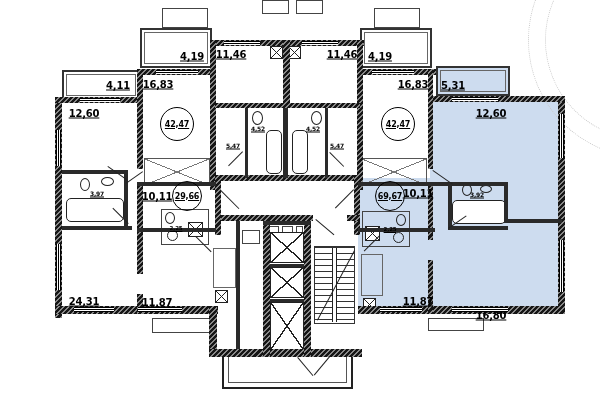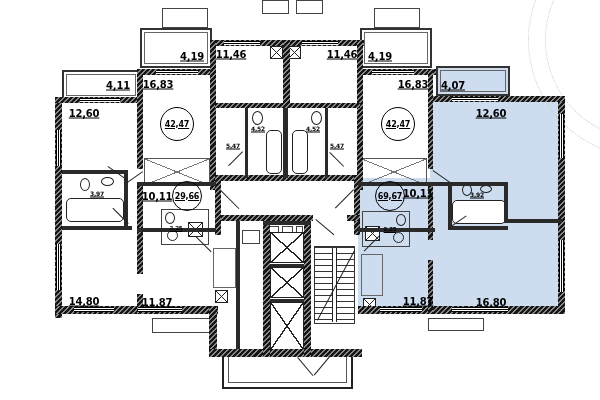--- a/index.html
+++ b/index.html
@@ -179,44 +179,44 @@
   <div class="door" style="left:330px;top:357px;width:24px;transform:rotate(130deg);"></div>
   <div class="door" style="left:316px;top:219px;width:24px;transform:rotate(40deg);"></div>
   <div class="door" style="left:143px;top:172px;width:20px;transform:rotate(145deg);"></div>
 
   <div class="lbl" style="left:118px;top:85px;">4,11</div>
   <div class="lbl" style="left:84px;top:113px;">12,60</div>
   <div class="lbl s6" style="left:97px;top:193px;">3,97</div>
   <div class="lbl" style="left:157px;top:196px;">10,11</div>
   <div class="circ" style="left:187px;top:196px;width:30px;height:30px;">29,66</div>
   <div class="lbl s5" style="left:176px;top:228px;">2,25</div>
-  <div class="lbl" style="left:84px;top:301px;">14,80</div>
+  <div class="lbl" style="left:84px;top:301px;">24,31</div>
   <div class="lbl" style="left:157px;top:302px;">11,87</div>
 
   <div class="lbl" style="left:192px;top:56px;">4,19</div>
   <div class="lbl" style="left:231px;top:54px;">11,46</div>
   <div class="lbl" style="left:158px;top:84px;">16,83</div>
   <div class="circ" style="left:177px;top:124px;width:34px;height:34px;">42,47</div>
   <div class="lbl s6" style="left:233px;top:145px;">5,47</div>
   <div class="lbl s6" style="left:258px;top:128px;">4,52</div>
 
   <div class="lbl" style="left:342px;top:54px;">11,46</div>
   <div class="lbl" style="left:380px;top:56px;">4,19</div>
   <div class="lbl" style="left:413px;top:84px;">16,83</div>
   <div class="circ" style="left:398px;top:124px;width:34px;height:34px;">42,47</div>
   <div class="lbl s6" style="left:337px;top:145px;">5,47</div>
   <div class="lbl s6" style="left:313px;top:128px;">4,52</div>
 
-  <div class="lbl" style="left:453px;top:85px;">4,07</div>
+  <div class="lbl" style="left:453px;top:85px;">5,31</div>
   <div class="lbl" style="left:491px;top:113px;">12,60</div>
   <div class="lbl s6" style="left:477px;top:194px;">3,92</div>
   <div class="lbl" style="left:418px;top:193px;">10,11</div>
   <div class="circ" style="left:390px;top:196px;width:30px;height:30px;">69,67</div>
   <div class="lbl s5" style="left:390px;top:229px;">2,25</div>
   <div class="lbl" style="left:418px;top:301px;">11,87</div>
-  <div class="lbl" style="left:491px;top:302px;">16,80</div>
+  <div class="lbl" style="left:491px;top:315px;">16,80</div>
 
   <div class="unit" style="left:55px;top:70px;width:88px;height:248px;"></div>
   <div class="unit" style="left:143px;top:28px;width:140px;height:150px;"></div>
   <div class="unit" style="left:290px;top:28px;width:142px;height:150px;"></div>
   <div class="unit" style="left:433px;top:66px;width:132px;height:248px;"></div>
 
 </div>
 
 </body></html>

